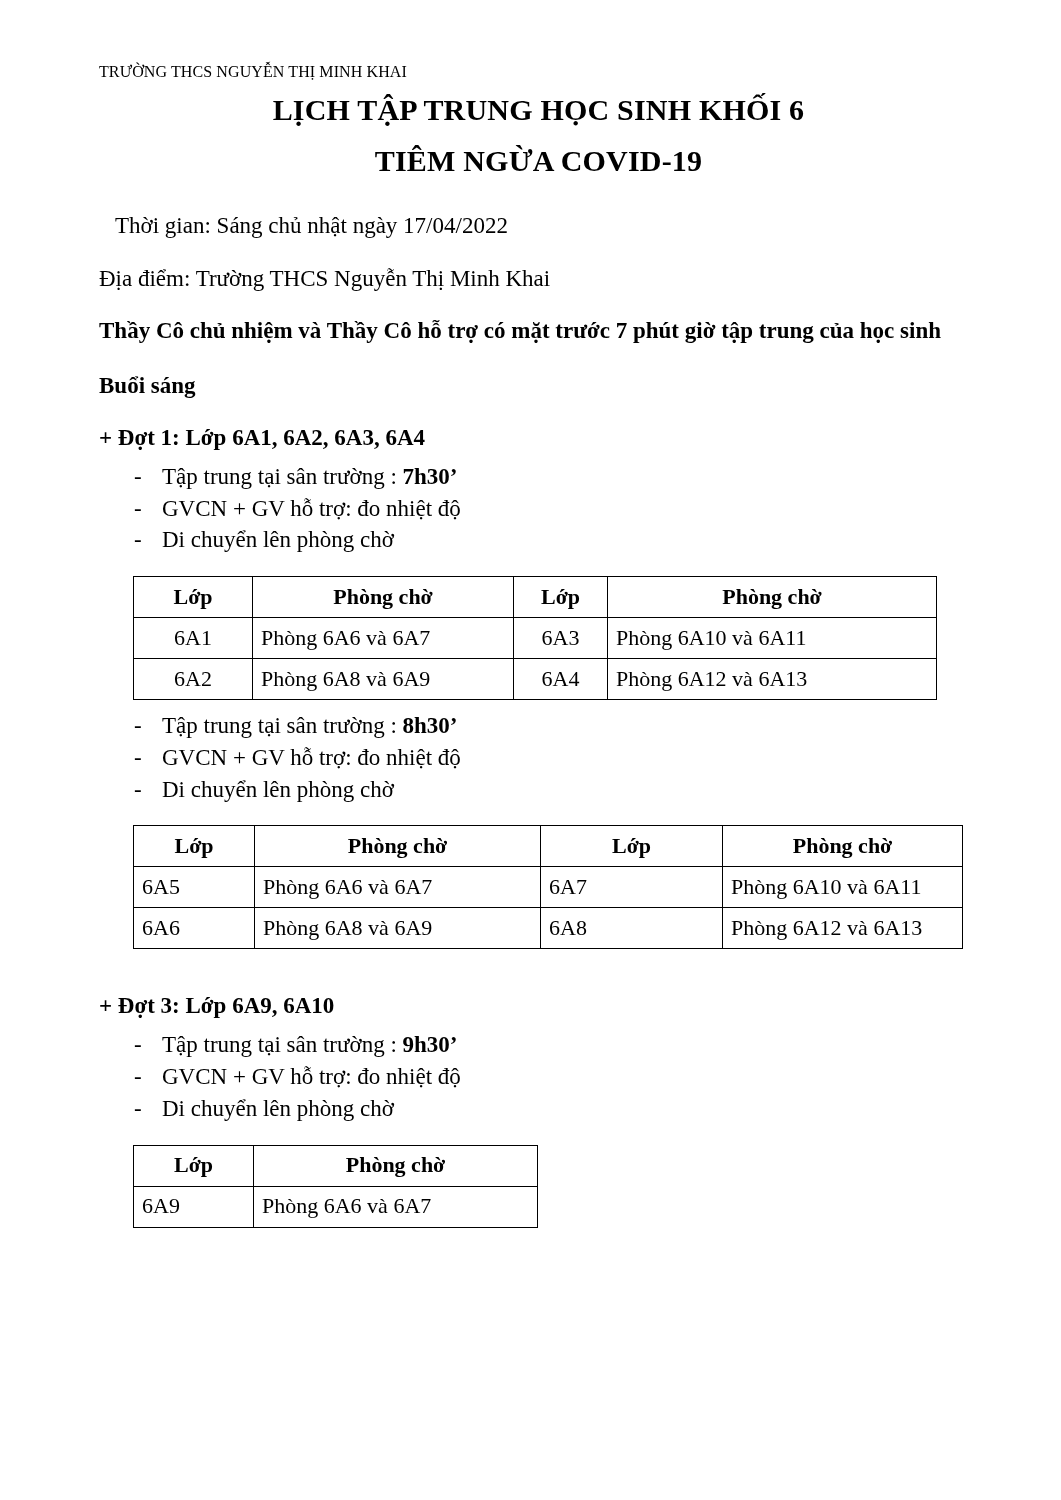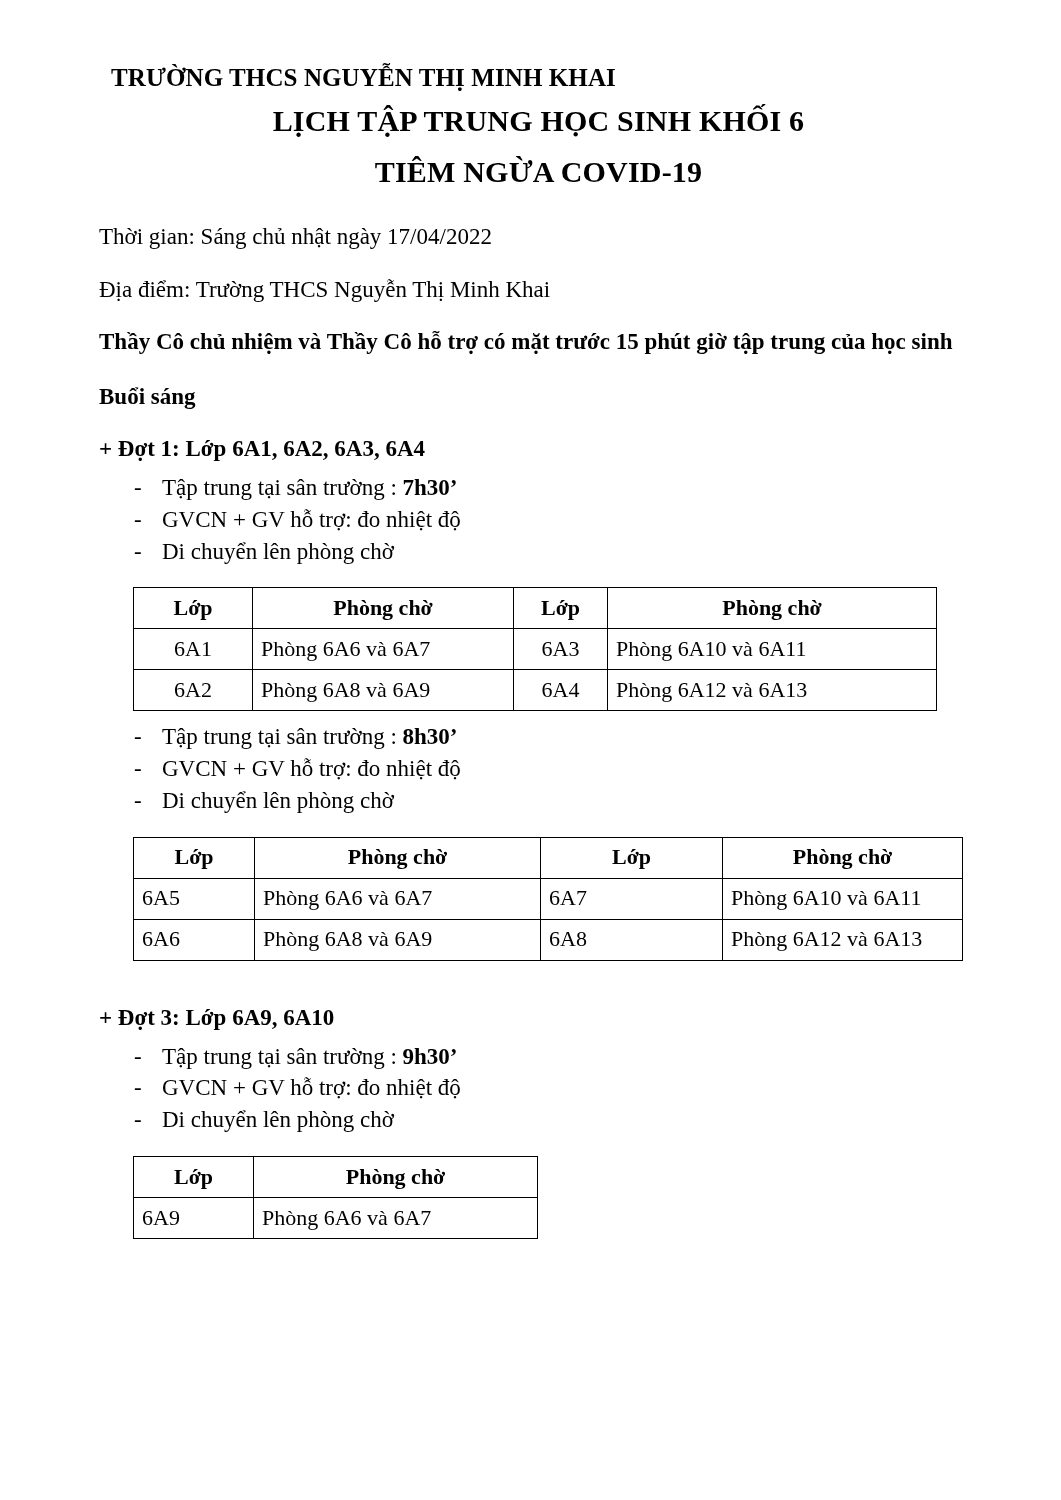--- a/index.html
+++ b/index.html
@@ -19,24 +19,24 @@
     position: relative;
     width: 1061px;
     height: 1500px;
     box-sizing: border-box;
     padding: 62px 83px 0 99px;
     background: #ffffff;
   }
 
   
   .org-title {
-    font-size: 25px;
-    font-weight: bold;
+    font-size: 16px;
+    font-weight: normal;
     line-height: 1.25;
-    margin: 0 0 8px 12px;
+    margin: 0 0 8px 0;
     text-align: left;
     letter-spacing: 0.1px;
   }
   .doc-title {
     font-size: 30px;
     font-weight: bold;
     line-height: 1.3;
     margin: 0;
     text-align: center;
     letter-spacing: 0.2px;
@@ -44,21 +44,21 @@
   .doc-title.second {
     margin-top: 12px;
   }
 
   
   .meta-line {
     font-size: 23px;
     line-height: 1.35;
     margin: 22px 0 0 0;
   }
-  .meta-line.first { margin-top: 30px; }
+  .meta-line.first { margin-top: 30px; margin-left: 16px; }
 
   .note-bold {
     font-size: 23px;
     font-weight: bold;
     line-height: 1.34;
     margin: 22px 0 0 0;
     max-width: 884px;
   }
 
   .session-label {
@@ -150,21 +150,21 @@
   <h1 class="org-title">TRƯỜNG THCS NGUYỄN THỊ MINH KHAI</h1>
 
   <h2 class="doc-title">LỊCH TẬP TRUNG HỌC SINH KHỐI 6</h2>
 
   <h2 class="doc-title second">TIÊM NGỪA COVID-19</h2>
 
   <p class="meta-line first">Thời gian: Sáng chủ nhật ngày 17/04/2022</p>
 
   <p class="meta-line">Địa điểm: Trường THCS Nguyễn Thị Minh Khai</p>
 
-  <p class="note-bold">Thầy Cô chủ nhiệm và Thầy Cô hỗ trợ có mặt trước 15 phút giờ tập trung của học sinh</p>
+  <p class="note-bold">Thầy Cô chủ nhiệm và Thầy Cô hỗ trợ có mặt trước 7 phút giờ tập trung của học sinh</p>
 
   <p class="session-label">Buổi sáng</p>
 
   <p class="batch-heading">+ Đợt 1: Lớp 6A1, 6A2, 6A3, 6A4</p>
 
   <ul class="steps">
     <li>
       <span class="dash">-</span><span>Tập trung tại sân trường : </span><b>7h30’</b>
     </li>
     <li>

